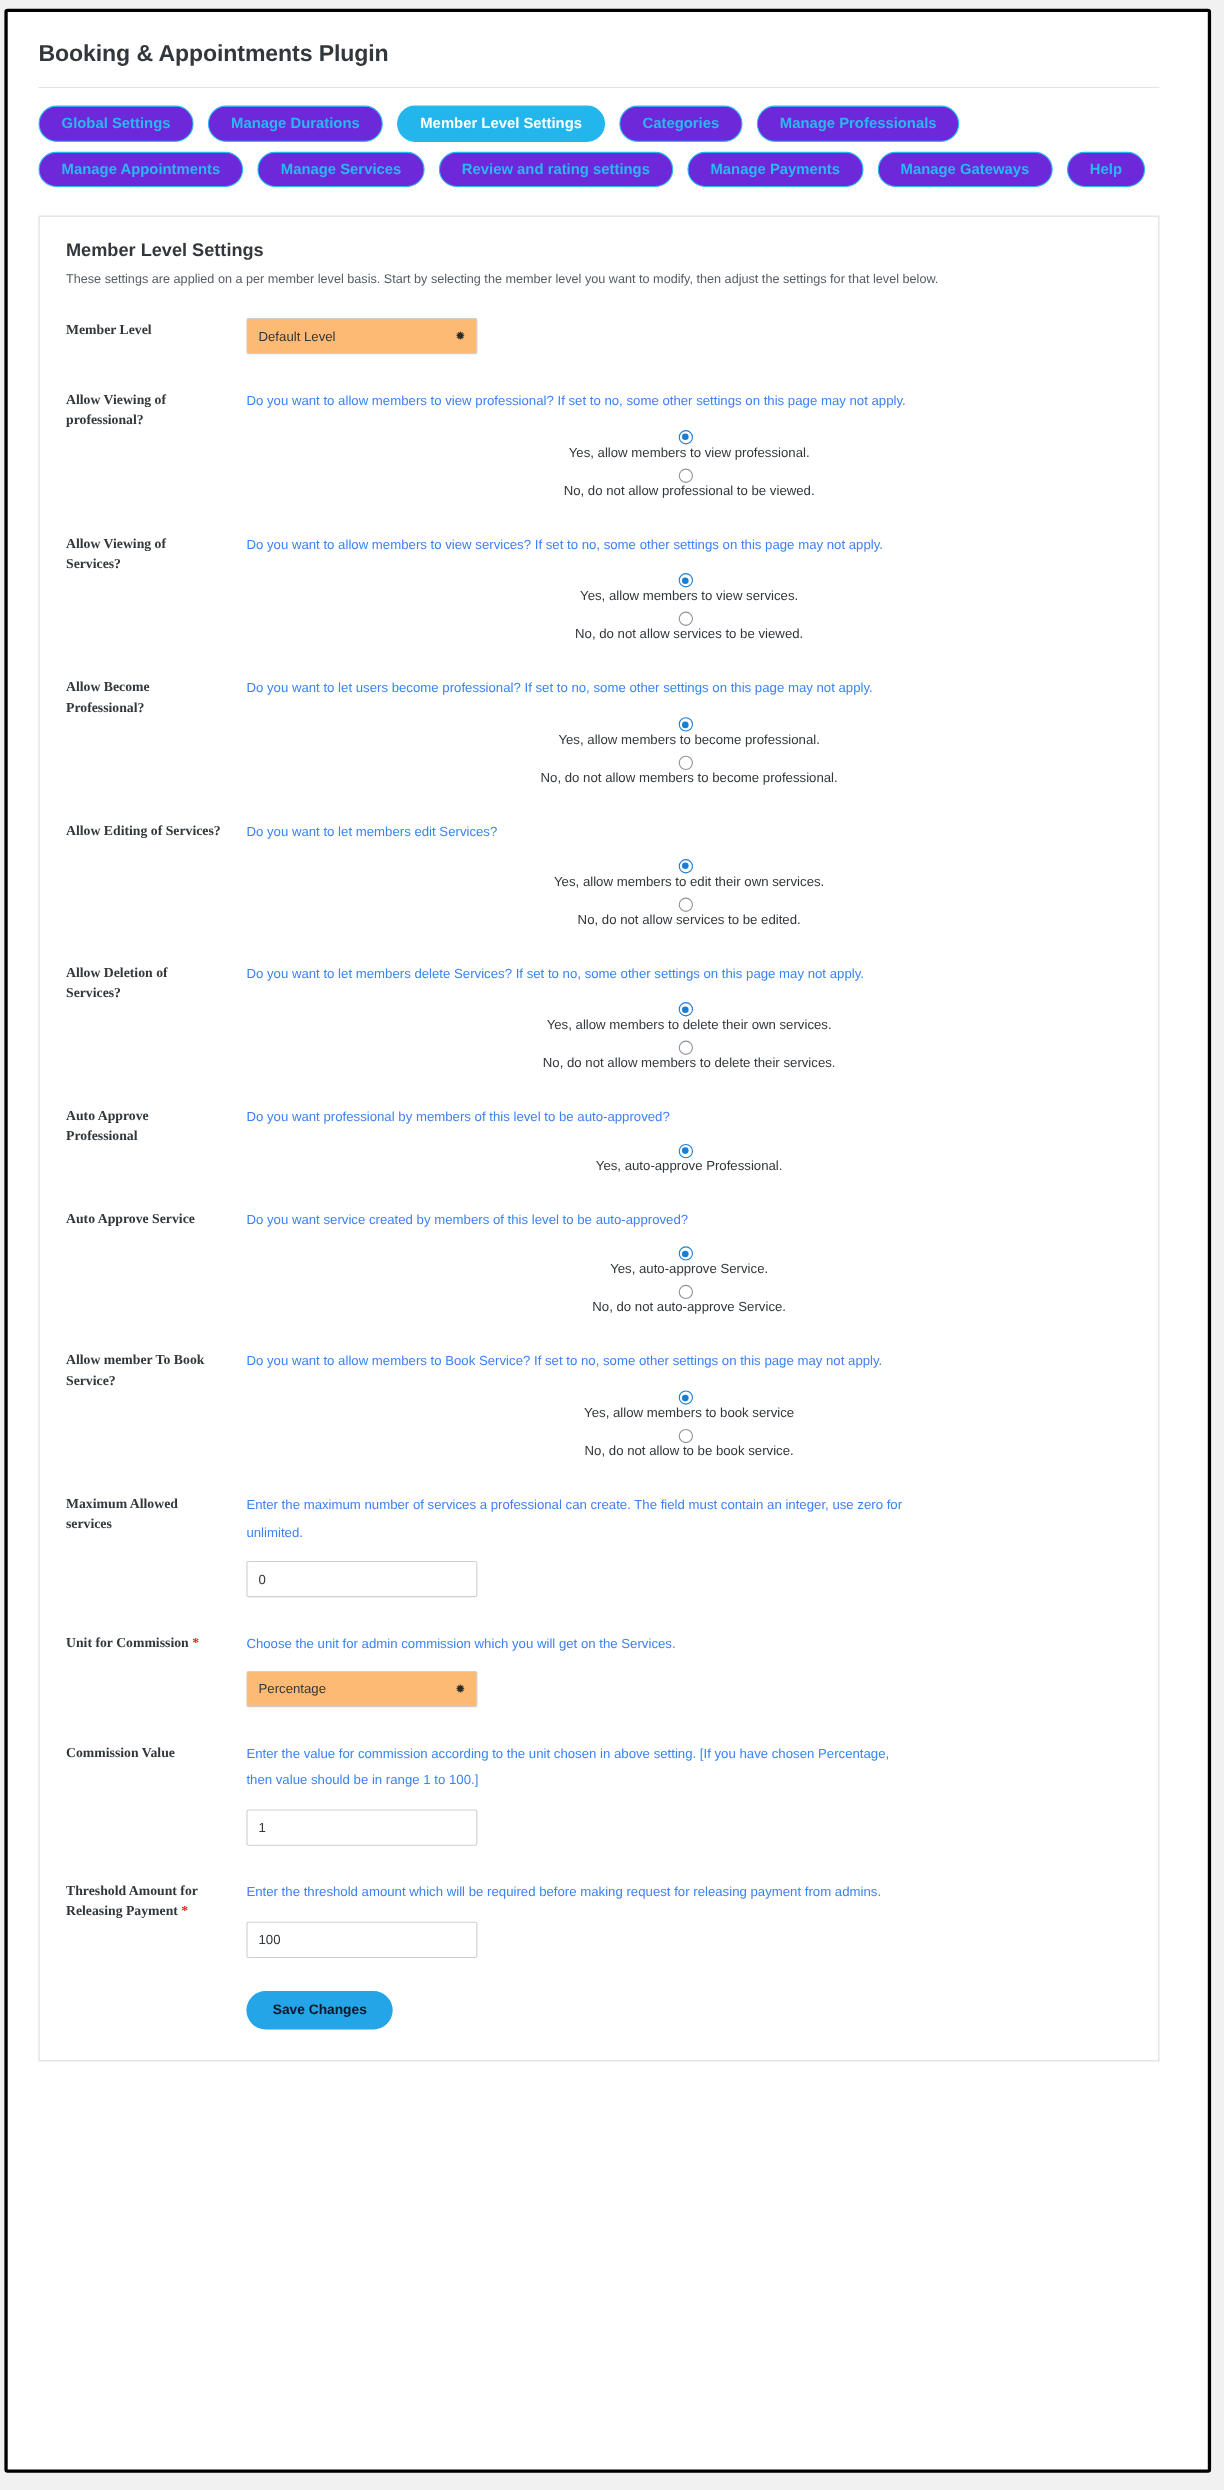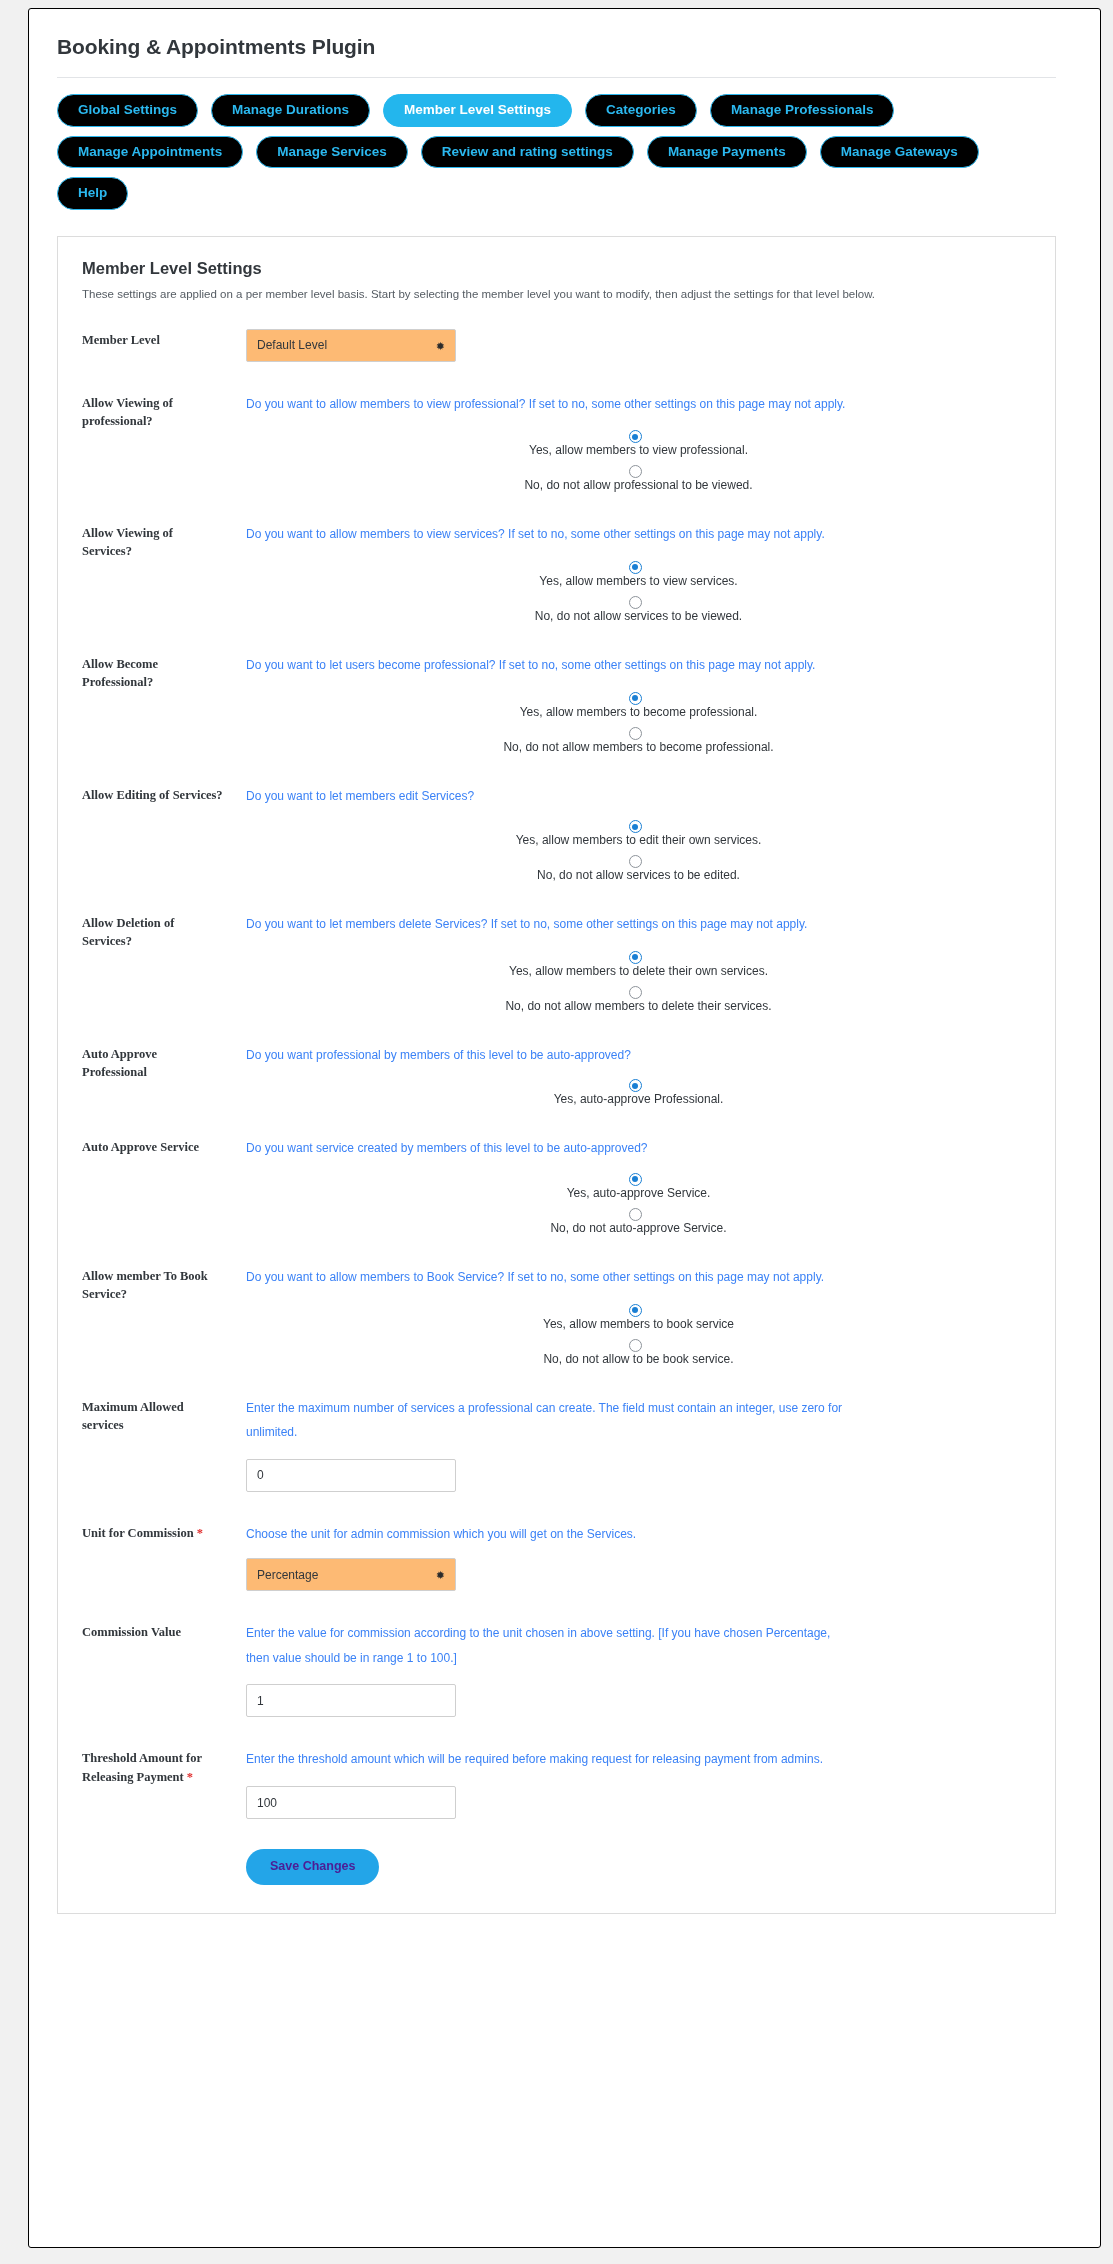--- a/index.html
+++ b/index.html
@@ -7,22 +7,22 @@
     margin: 0; padding: 0;
     background: #f1f1f1;
     font-family: "Liberation Sans", sans-serif;
   }
   body {
     width: 1113px;
     min-height: 2264px;
   }
   .page-card {
     background: #ffffff;
-    margin: 8px 12px 0 28px;
-    border: 1px solid #000000;
+    margin: 8px 12px 0 4px;
+    border: 3px solid #000000;
     border-radius: 3px;
     padding: 22px 44px 30px 28px;
     min-height: 2240px;
   }
   .page-title {
     font-size: 21px;
     font-weight: bold;
     color: #32373c;
     letter-spacing: -0.1px;
     margin: 4px 0 18px 0;
@@ -36,21 +36,21 @@
   .tabs {
     display: flex;
     flex-wrap: wrap;
     gap: 9px 13px;
     margin-bottom: 26px;
     max-width: 1010px;
   }
   .tab {
     border: 1px solid #2bb8ef;
     color: #2bb8ef;
-    background: #000000;
+    background: #6d28d9;
     border-radius: 20px;
     padding: 8px 20px 9px 20px;
     font-size: 13.5px;
     font-weight: bold;
     line-height: 1;
     cursor: pointer;
     white-space: nowrap;
     user-select: none;
   }
   .tab.active {
@@ -168,21 +168,21 @@
     font-size: 12px;
     font-family: "Liberation Sans", sans-serif;
     color: #32373c;
     border: 1px solid #cfcfcf;
     border-radius: 2px;
     background: #ffffff;
   }
   .save-wrap { padding-left: 164px; margin-top: 26px; }
   .save-btn {
     background: #23a5e8;
-    color: #4c1d95;
+    color: #0f172a;
     border: none;
     border-radius: 20px;
     padding: 11px 24px 12px 24px;
     font-size: 12.5px;
     font-weight: bold;
     font-family: "Liberation Sans", sans-serif;
     cursor: pointer;
     line-height: 1;
   }
 </style>

